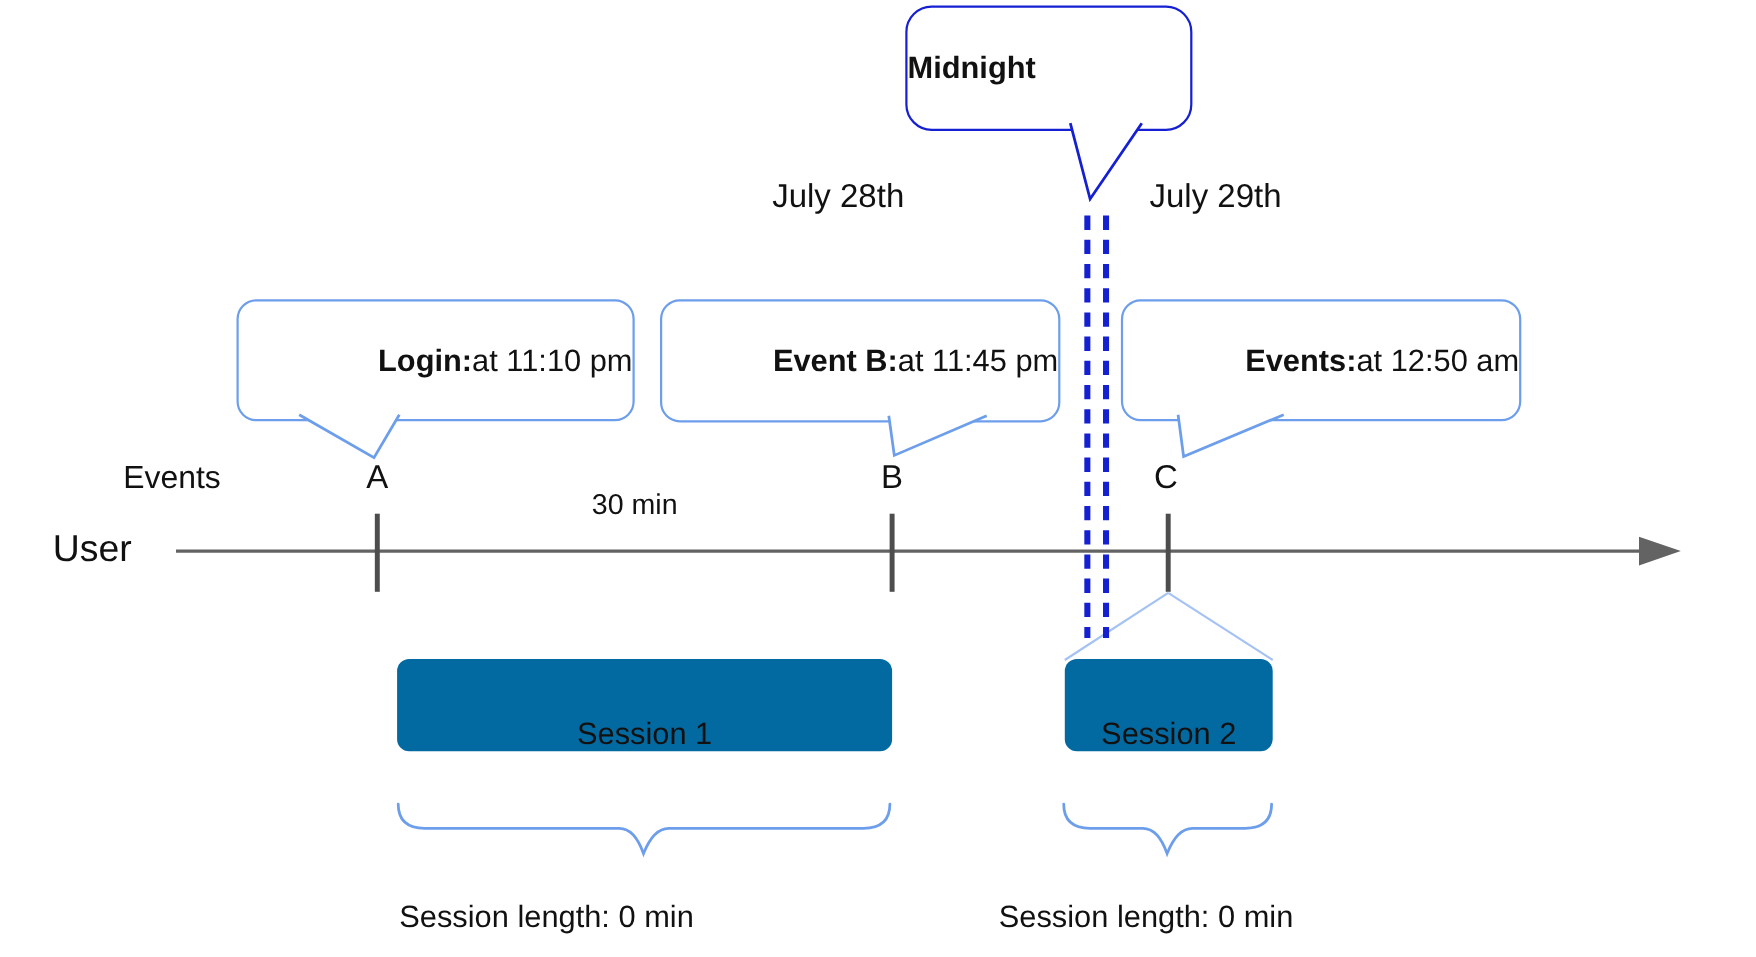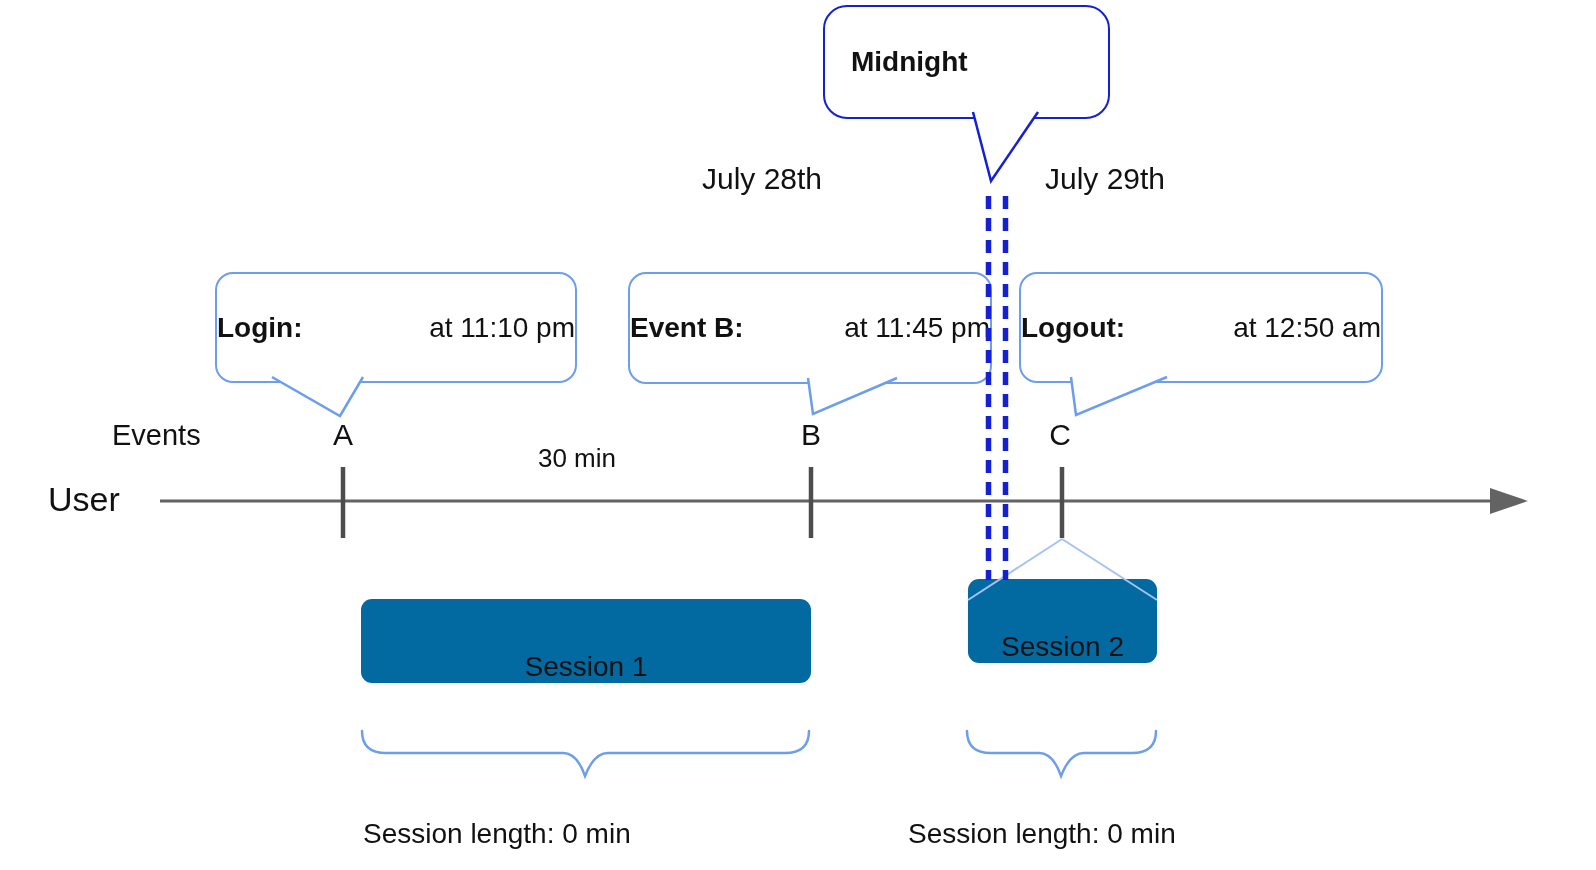--- a/index.html
+++ b/index.html
@@ -14,31 +14,30 @@
   }
 
   
   .callout {
     position: absolute;
     background: #ffffff;
     border: 2.5px solid #6d9eeb;
     border-radius: 18px;
     display: flex;
     align-items: center;
-    justify-content: space-between;
+    justify-content: flex-end;
     font-size: 28px;
     z-index: 1;
     white-space: nowrap;
   }
   .callout .bold { font-weight: bold; }
   .callout-midnight {
     border-color: #1420d2;
     border-radius: 24px;
     justify-content: flex-start;
-    padding-left: 26px;
     font-weight: bold;
   }
 
   
   #shapes {
     position: absolute;
     left: 0; top: 0;
     width: 1596px; height: 870px;
     z-index: 2;
     pointer-events: none;
@@ -72,34 +71,34 @@
 
   <div class="callout callout-midnight" style="left:823px; top:5px; width:257px; height:110px;">
     <span>Midnight</span>
   </div>
 
   <div class="callout" style="left:215px; top:272px; width:358px; height:107px;">
     <span class="bold">Login:</span>
       <span> at 11:10 pm</span>
   </div>
 
-  <div class="callout" style="left:628px; top:272px; width:360px; height:108px;">
+  <div class="callout" style="left:600px; top:272px; width:360px; height:108px;">
     <span class="bold">Event B:</span>
       <span> at 11:45 pm</span>
   </div>
 
   <div class="callout" style="left:1019px; top:272px; width:360px; height:107px;">
-    <span class="bold">Logout:</span>
+    <span class="bold">Events:</span>
       <span> at 12:50 am</span>
   </div>
 
   <div class="session-bar" style="left:361px; top:599px; width:450px; height:84px;">
     <span>Session 1</span>
   </div>
-  <div class="session-bar" style="left:968px; top:579px; width:189px; height:84px;">
+  <div class="session-bar" style="left:968px; top:599px; width:189px; height:84px;">
     <span>Session 2</span>
   </div>
 
   <div class="lbl date-lbl" style="left:762px; top:162px;">July 28th</div>
   <div class="lbl date-lbl" style="left:1105px; top:162px;">July 29th</div>
 
   <div class="lbl events-lbl" style="left:112px; top:419px;">Events</div>
 
   <div class="lbl marker-lbl" style="left:343px; top:418px;">A</div>
   <div class="lbl marker-lbl" style="left:811px; top:418px;">B</div>

